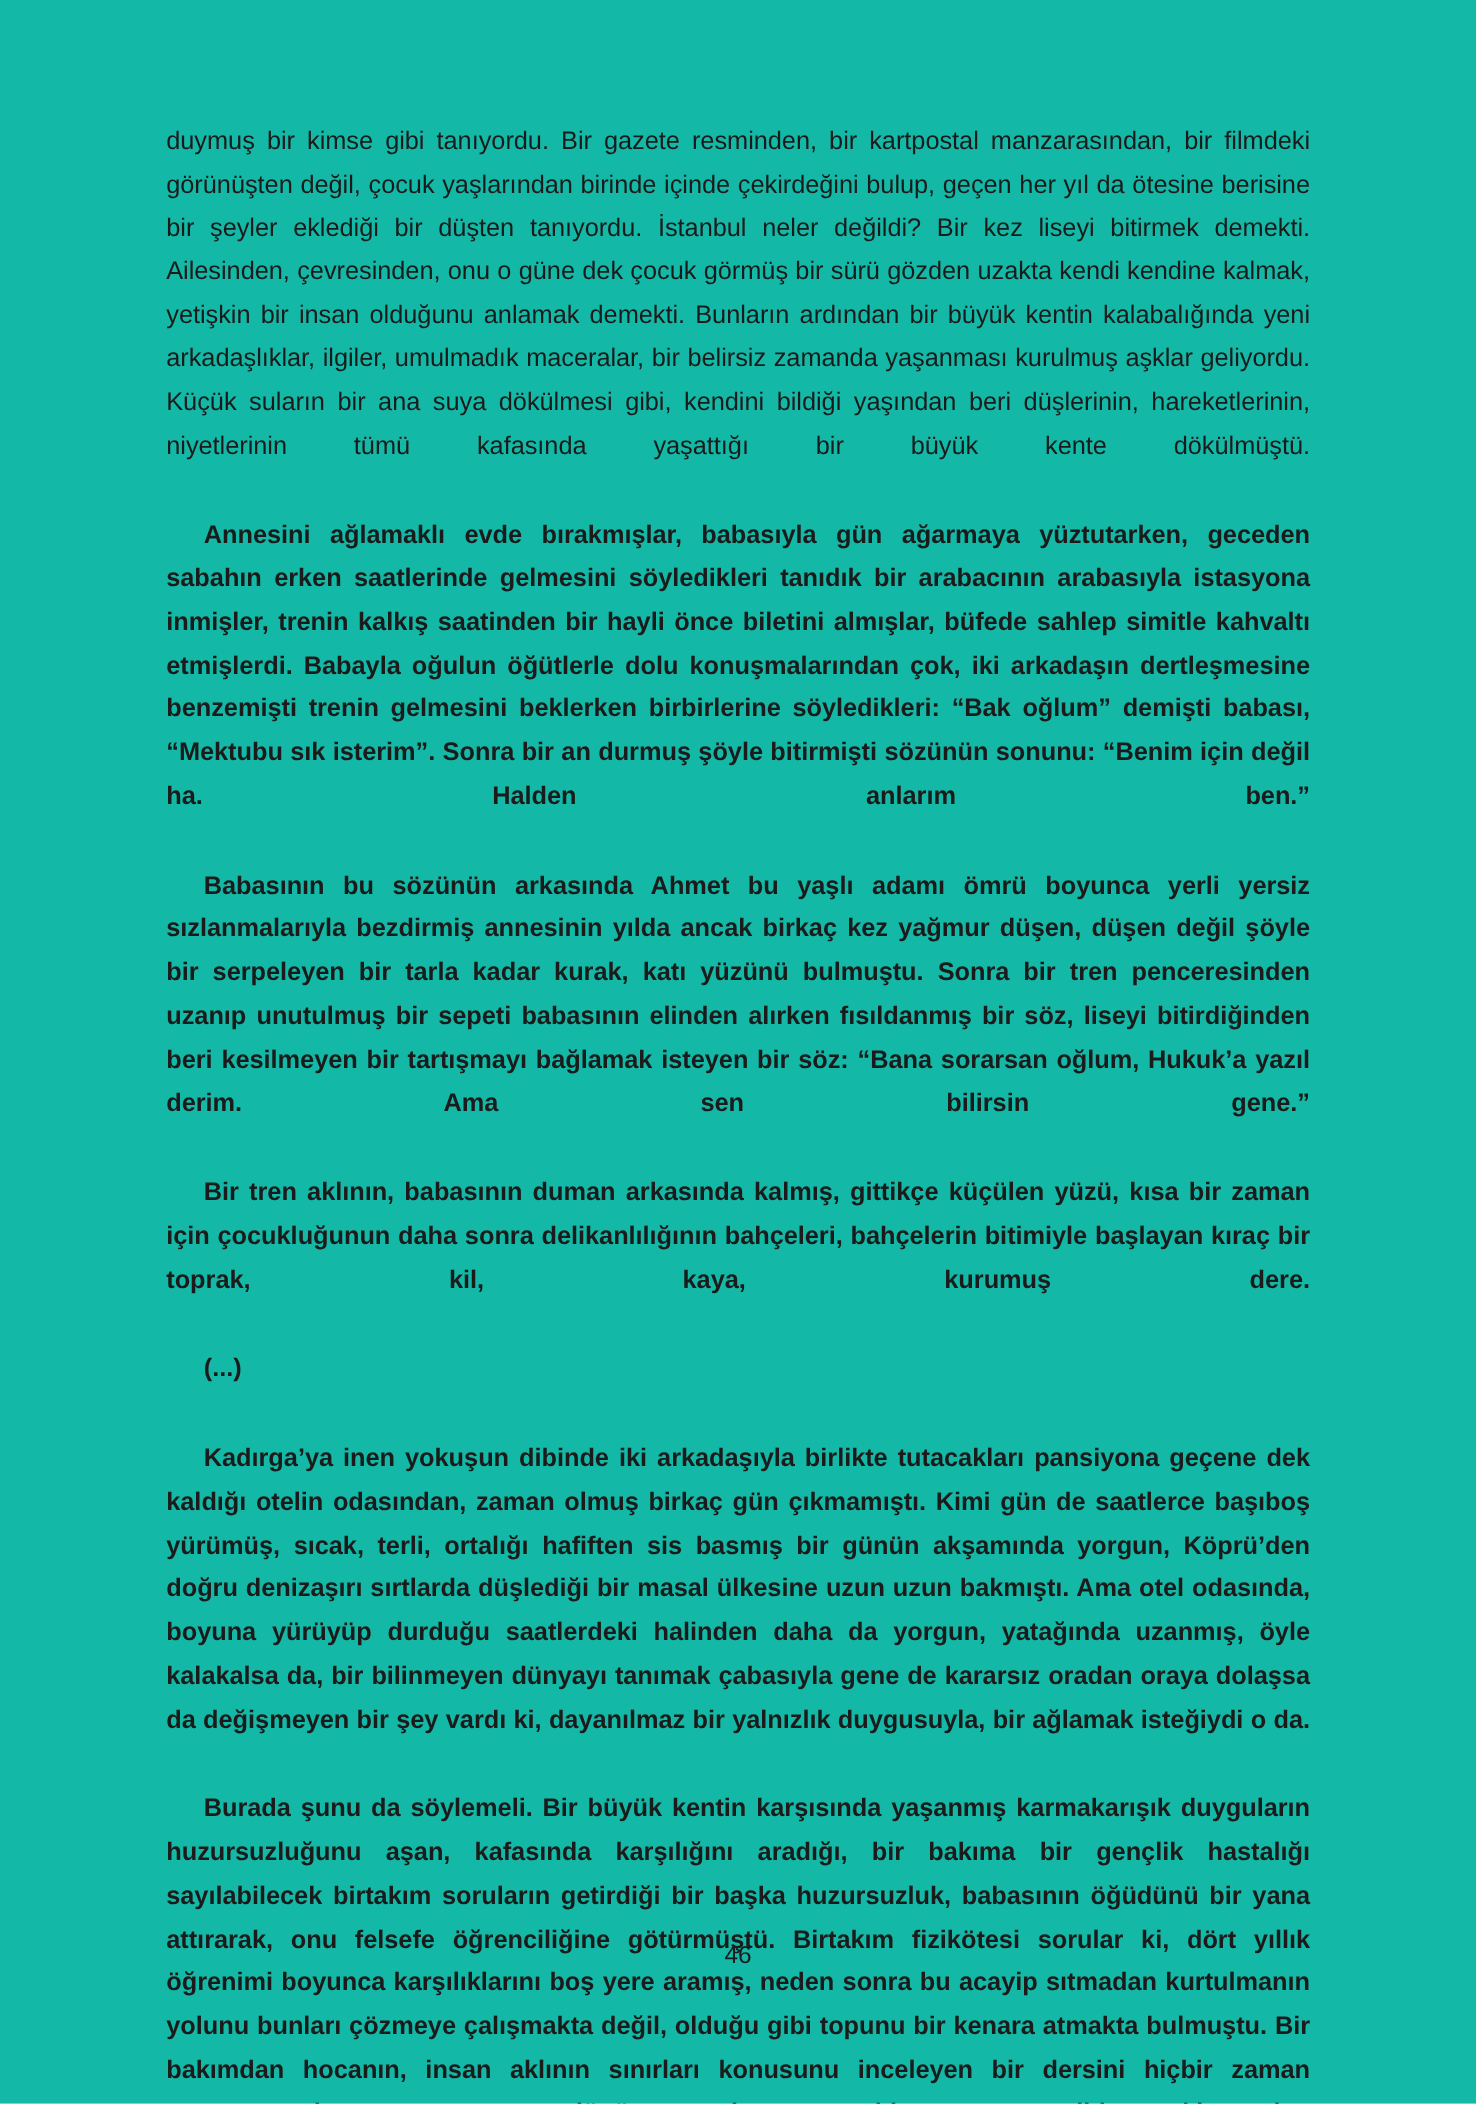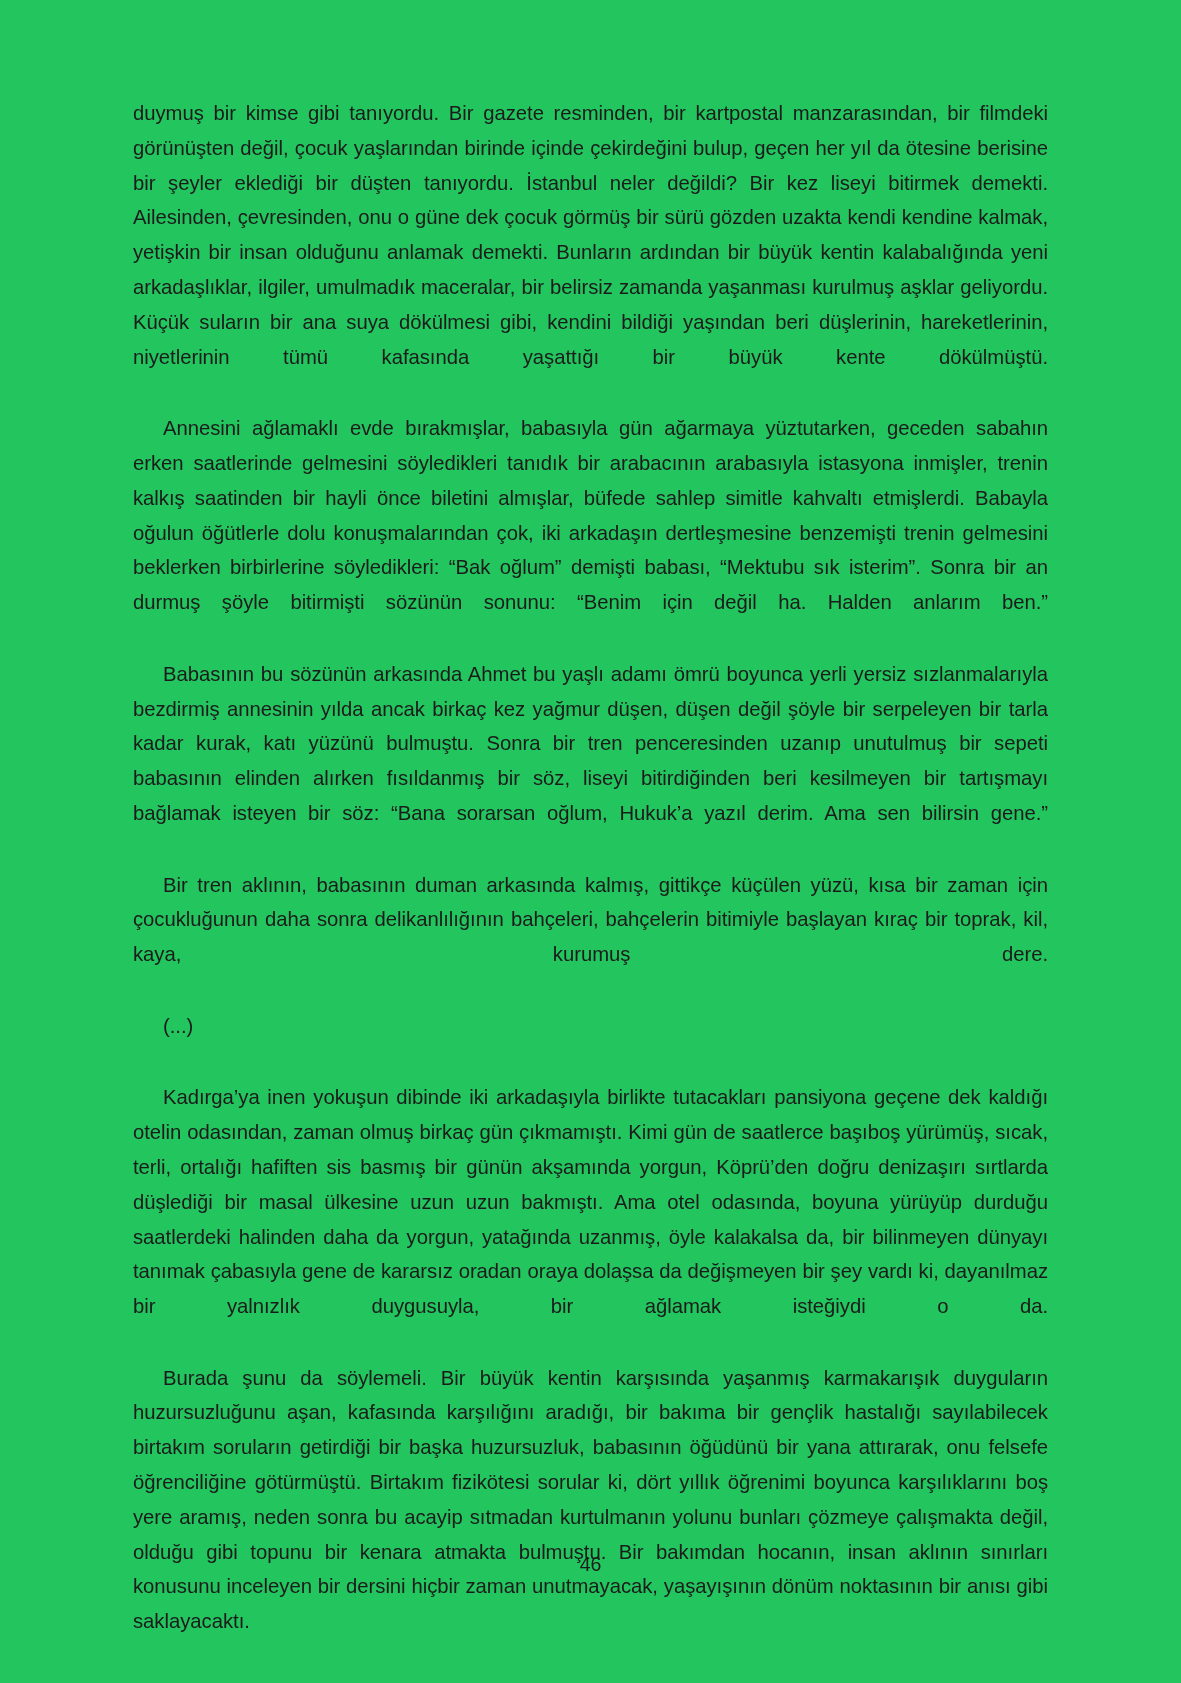--- a/index.html
+++ b/index.html
@@ -9,21 +9,21 @@
     background: #ffffff;
   }
   body {
     font-family: "Liberation Sans", sans-serif;
     color: #1b1b1b;
   }
   .page {
     position: relative;
     width: 1181px;
     height: 1683px;
-    background: #22c55e;
+    background: #14b8a6;
     box-sizing: border-box;
     overflow: hidden;
   }
   .content {
     position: absolute;
     left: 133px;
     top: 96px;
     width: 915px;
   }
   p.para {
@@ -33,20 +33,21 @@
     text-align: justify;
     text-justify: inter-word;
     -webkit-hyphens: none;
     hyphens: none;
     color: #1b1b1b;
     letter-spacing: -0.03px;
     word-spacing: 0px;
   }
   p.para.indent {
     text-indent: 30px;
+    font-weight: bold;
   }
   p.para.gap {
     margin-top: 2px;
   }
   
   p.para::after {
     content: "";
     display: inline-block;
     width: 100%;
   }

